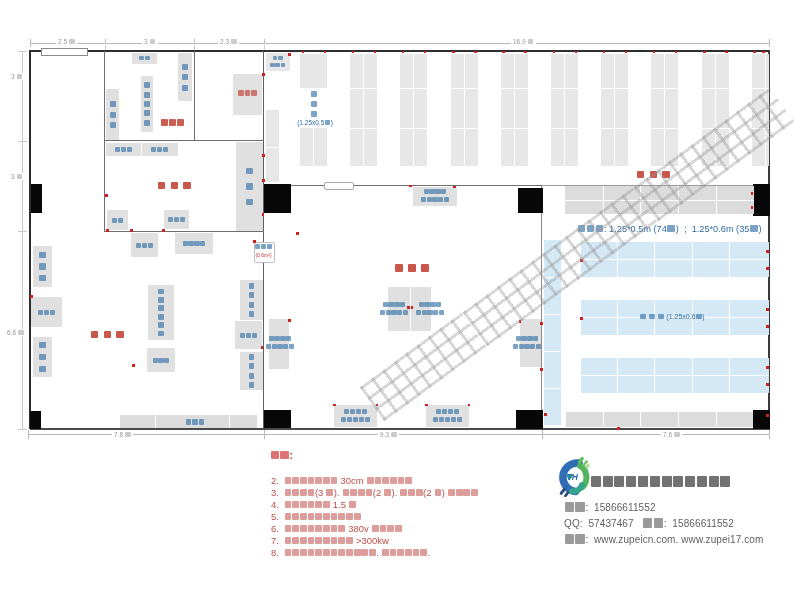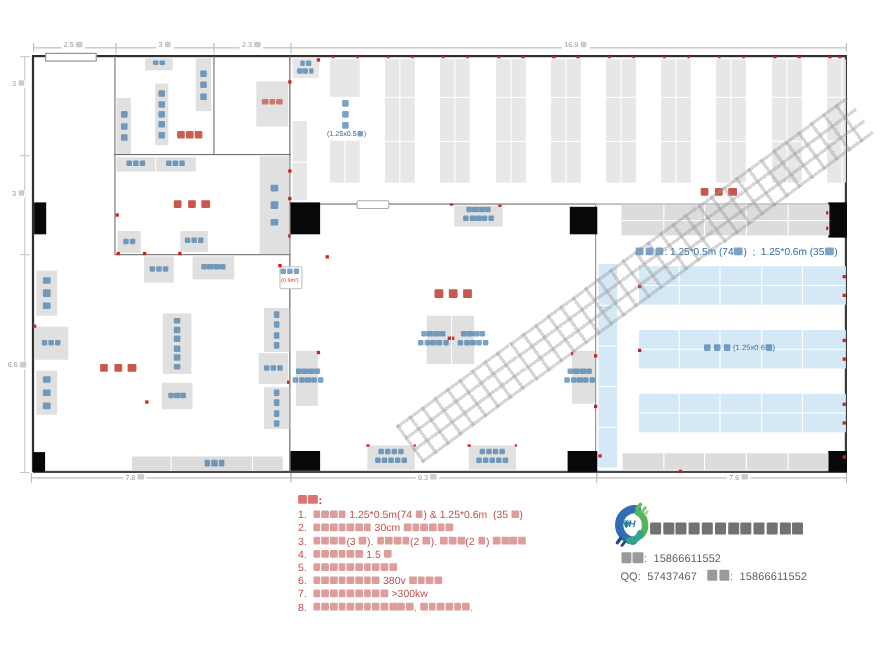--- a/index.html
+++ b/index.html
@@ -556,21 +556,20 @@
 <div class="wmc" style="left:560.0px;top:266.5px;"></div>
 <div class="wmc" style="left:594.2px;top:241.5px;"></div>
 <div class="wmc" style="left:628.4px;top:216.5px;"></div>
 <div class="wmc" style="left:662.6px;top:191.5px;"></div>
 <div class="wmc" style="left:696.8px;top:166.5px;"></div>
 <div class="wmc" style="left:731.0px;top:141.5px;"></div>
 <div class="wmc" style="left:765.2px;top:116.5px;"></div>
 
 <div class="ab" style="left:270px;top:450px;color:#cc2222;font-size:10px;font-weight:bold;"><i class="g"></i><i class="g"></i>:</div>
 
-<div class="ab txt nt" style="left:271px;top:463px;color:#c0504d;font-size:9.5px;">1.&nbsp;&nbsp;<i class="g"></i><i class="g"></i><i class="g"></i><i class="g"></i> 1.25*0.5m(74 <i class="g"></i>) &amp; 1.25*0.6m &nbsp;(35 <i class="g"></i>)</div>
 
 <div class="ab txt nt" style="left:271px;top:475px;color:#c0504d;font-size:9.5px;">2.&nbsp;&nbsp;<i class="g"></i><i class="g"></i><i class="g"></i><i class="g"></i><i class="g"></i><i class="g"></i><i class="g"></i> 30cm <i class="g"></i><i class="g"></i><i class="g"></i><i class="g"></i><i class="g"></i><i class="g"></i></div>
 
 <div class="ab txt nt" style="left:271px;top:487px;color:#c0504d;font-size:9.5px;">3.&nbsp;&nbsp;<i class="g"></i><i class="g"></i><i class="g"></i><i class="g"></i>(3 <i class="g"></i>). <i class="g"></i><i class="g"></i><i class="g"></i><i class="g"></i>(2 <i class="g"></i>). <i class="g"></i><i class="g"></i><i class="g"></i>(2 <i class="g"></i>) <i class="g"></i><i class="g"></i><i class="g"></i><i class="g"></i></div>
 
 <div class="ab txt nt" style="left:271px;top:499px;color:#c0504d;font-size:9.5px;">4.&nbsp;&nbsp;<i class="g"></i><i class="g"></i><i class="g"></i><i class="g"></i><i class="g"></i><i class="g"></i> 1.5 <i class="g"></i></div>
 
 <div class="ab txt nt" style="left:271px;top:511px;color:#c0504d;font-size:9.5px;">5.&nbsp;&nbsp;<i class="g"></i><i class="g"></i><i class="g"></i><i class="g"></i><i class="g"></i><i class="g"></i><i class="g"></i><i class="g"></i><i class="g"></i><i class="g"></i></div>
 
 <div class="ab txt nt" style="left:271px;top:523px;color:#c0504d;font-size:9.5px;">6.&nbsp;&nbsp;<i class="g"></i><i class="g"></i><i class="g"></i><i class="g"></i><i class="g"></i><i class="g"></i><i class="g"></i><i class="g"></i> 380v <i class="g"></i><i class="g"></i><i class="g"></i><i class="g"></i></div>
@@ -595,12 +594,13 @@
 <div class="ab" style="left:590px;top:473px;color:#454545;"><i class="gn"></i><i class="gn"></i><i class="gn"></i><i class="gn"></i><i class="gn"></i><i class="gn"></i><i class="gn"></i><i class="gn"></i><i class="gn"></i><i class="gn"></i><i class="gn"></i><i class="gn"></i></div>
 <style>.gn{display:inline-block;width:10px;height:11.5px;margin:0 .9px;background:#4a4a4a;opacity:.78;border-radius:1px;}
 .ct{color:#5f5f5f;font-size:10px;white-space:nowrap;letter-spacing:.1px;}
 .nt .g{width:.72em;height:.76em;margin:0 .045em;opacity:.56;}
 .ct .g{width:9.5px;height:9.5px;}</style>
 
 <div class="ab ct" style="left:564px;top:502px;"><i class="g"></i><i class="g"></i>:&nbsp; 15866611552</div>
 
 <div class="ab ct" style="left:564px;top:518px;">QQ:&nbsp; 57437467&nbsp;&nbsp; <i class="g"></i><i class="g"></i>:&nbsp; 15866611552</div>
 
+<div class="ab ct" style="left:564px;top:534px;"><i class="g"></i><i class="g"></i>:&nbsp; www.zupeicn.com.&nbsp;www.zupei17.com</div>
 </div>
 </body></html>

